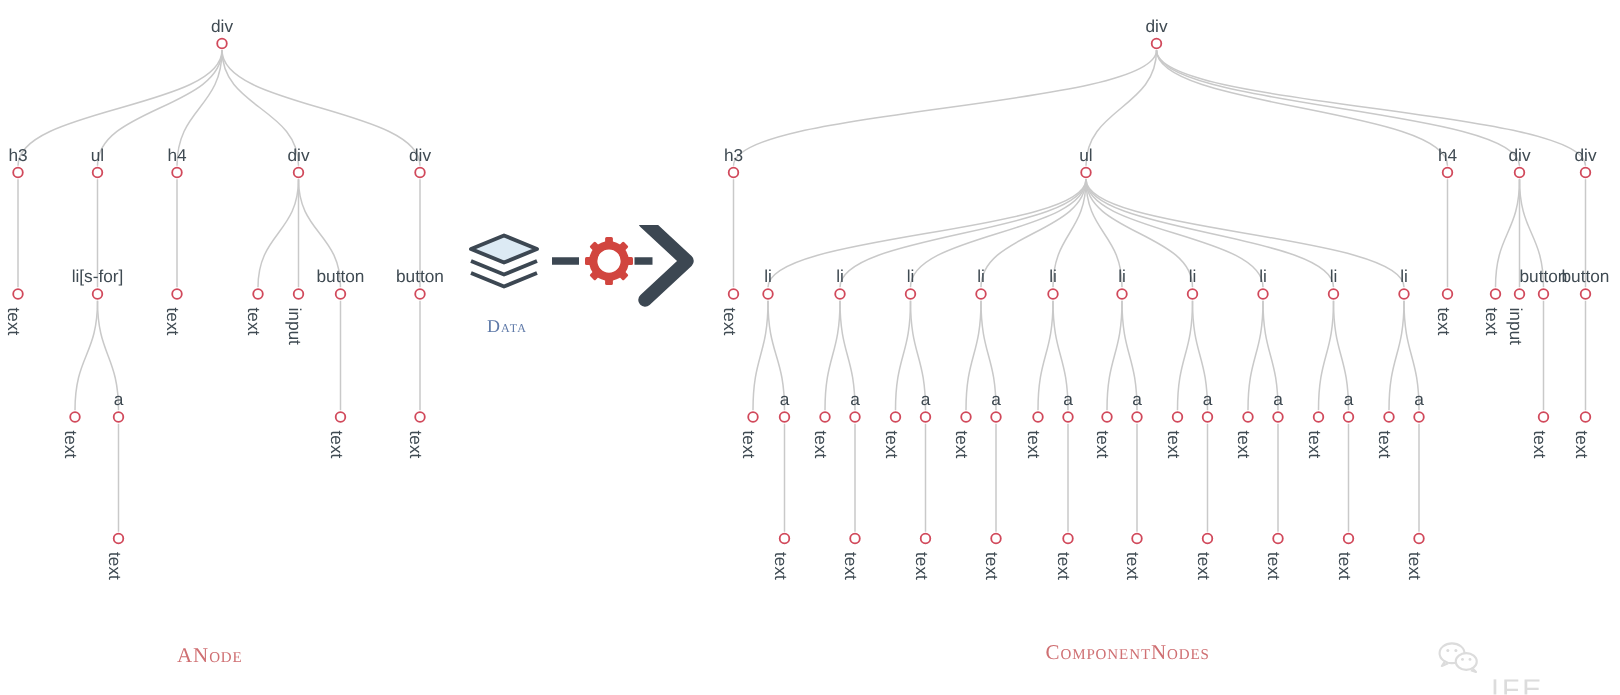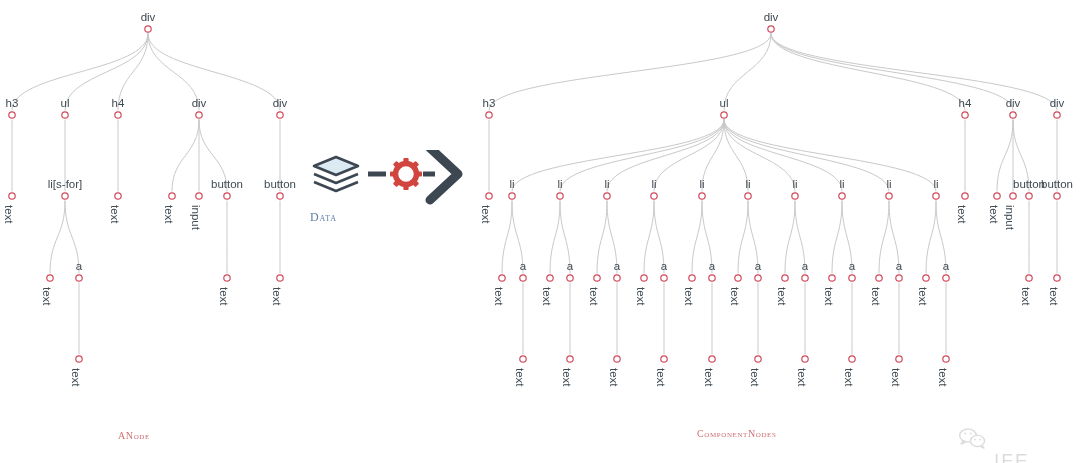--- a/index.html
+++ b/index.html
@@ -8,28 +8,28 @@
     font-family:"Liberation Sans", sans-serif;
     overflow:hidden;position:relative;
   }
   #stage{position:absolute;left:0;top:0;width:988px;height:463px;}
   svg#tree-canvas{position:absolute;left:0;top:0;width:1080px;height:463px;}
   .link{fill:none;stroke:#c9c9c9;stroke-width:1;}
   .node-circle{fill:#ffffff;stroke:#d1495b;stroke-width:1.2;}
   .node-label{font-family:"Liberation Sans", sans-serif;font-size:11.5px;fill:#3f4a52;}
   .caption{
     position:absolute;font-family:"Liberation Serif", serif;
-    font-size:10px;letter-spacing:.6px;color:#cf6f72;
+    font-size:14px;letter-spacing:.6px;color:#cf6f72;
     font-variant:small-caps;white-space:nowrap;
   }
   #caption-left{left:118px;top:430px;}
   #caption-right{left:697px;top:428px;text-align:center;}
   #center-group{position:absolute;left:306px;top:150px;width:160px;height:90px;}
   #data-label{
-    position:absolute;left:310px;top:210px;width:56px;
+    position:absolute;left:310px;top:210px;width:56px;text-align:center;
     font-family:"Liberation Serif", serif;font-size:12px;letter-spacing:.8px;
     color:#5e79a8;font-variant:small-caps;
   }
   #brand{position:absolute;left:958px;top:406px;display:flex;align-items:center;gap:6px;opacity:.30;}
   #brand .brand-text{
     font-family:"Liberation Sans", sans-serif;font-size:19px;
     letter-spacing:2px;color:#8a8a8a;margin-top:44px;
   }
 </style>
 </head>

